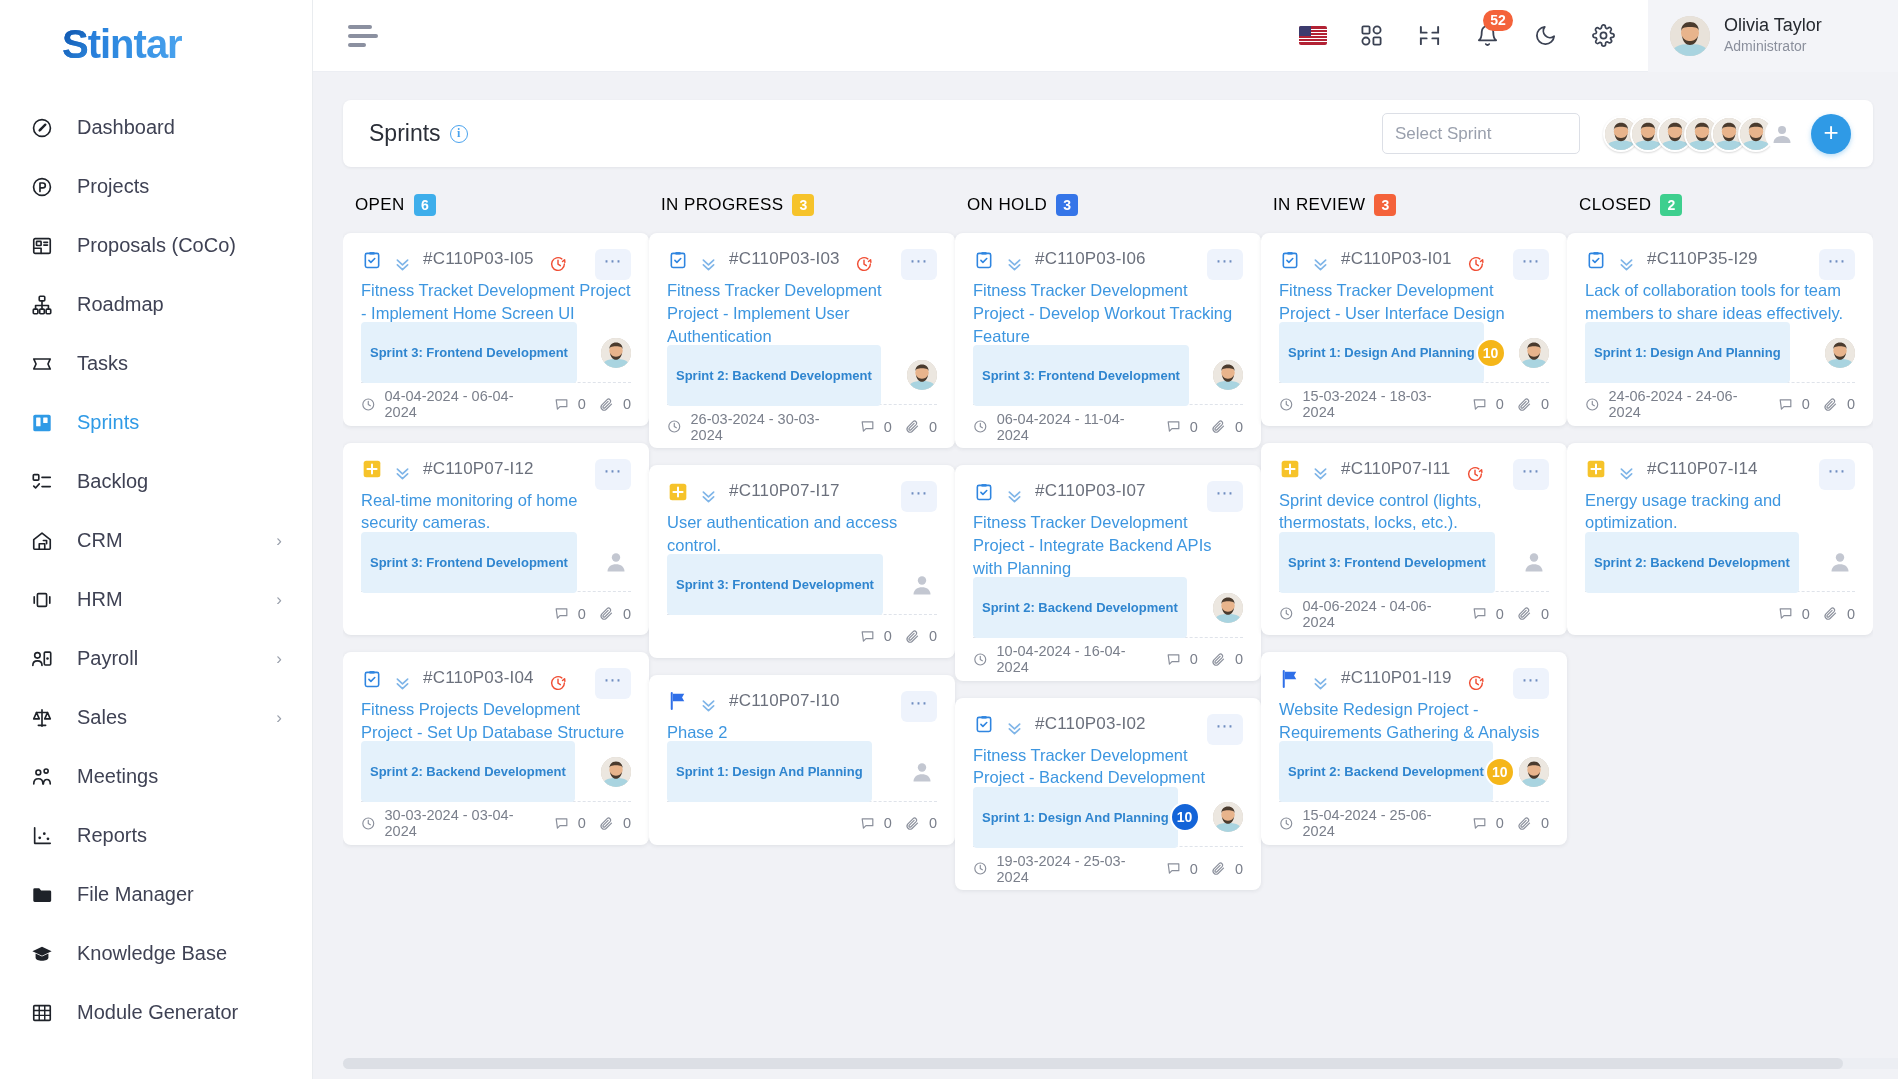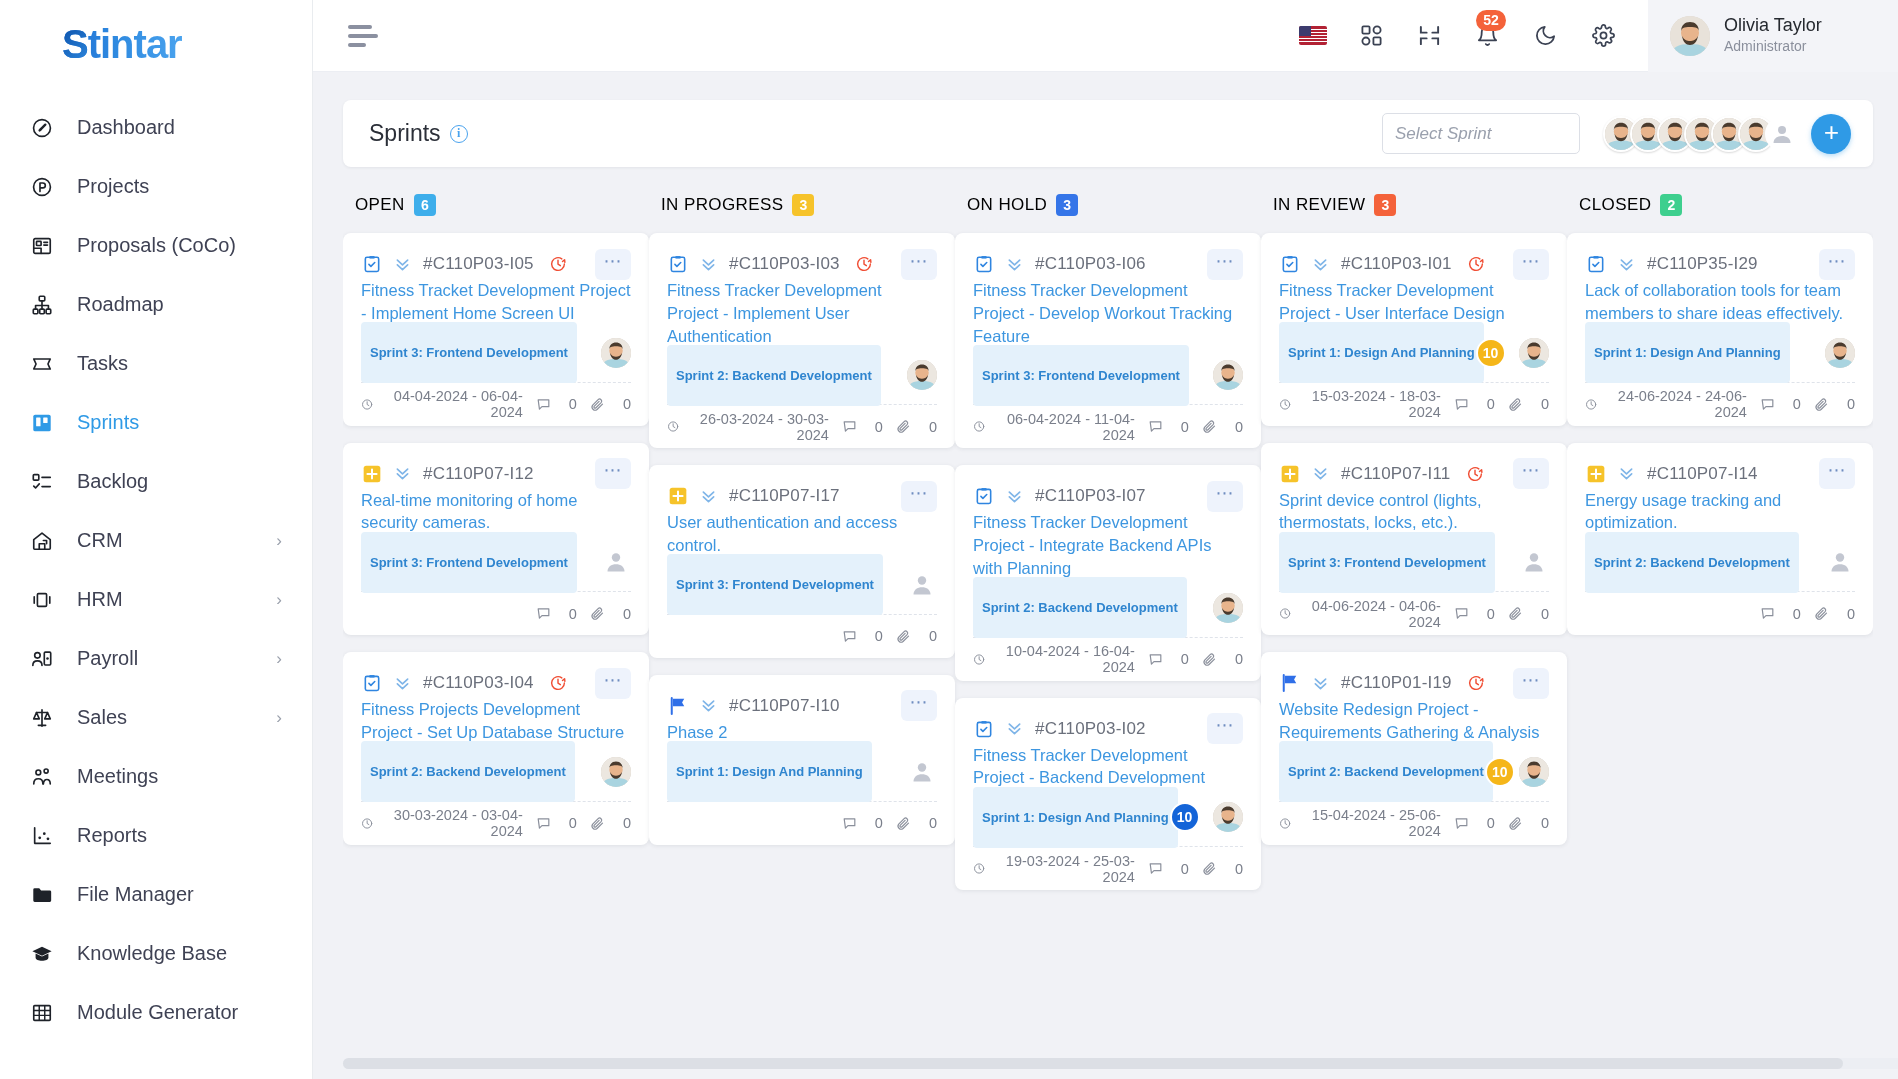--- a/index.html
+++ b/index.html
@@ -62,21 +62,21 @@
 
   .top-right { display:flex; align-items:center; height:72px;}
   .top-icons { display:flex; align-items:center; gap: 28px; padding-right: 30px;}
   .ticon { width:30px; height:30px; display:flex; align-items:center; justify-content:center;
            color:#3b4253; cursor:pointer; position:relative;}
   .flag { width:28px; height:19px; border-radius:2px; overflow:hidden;
           display:block; position:relative; background:#b22234;}
   .flag .stripe { position:absolute; left:0; width:100%; height:1.46px; background:#fff;}
   .flag .canton { position:absolute; left:0; top:0; width:11.5px; height:10.2px; background:#3c3b6e;}
   .badge-52 {
-    position:absolute; top:-11px; left:4px; background:#f4623a; color:#fff;
+    position:absolute; top:-11px; left:11px; background:#f4623a; color:#fff;
     font-size:14px; font-weight:bold; border-radius:11px; padding:1px 2px;
     min-width: 30px; text-align:center; line-height:19px;
   }
   .user-box {
     display:flex; align-items:center; gap:14px; background:#f3f4f8;
     height:72px; padding: 0 34px 0 22px; min-width: 250px;
     cursor:pointer;
   }
   .user-av {
     width:40px; height:40px; border-radius:50%; overflow:hidden; flex:0 0 40px;
@@ -91,21 +91,21 @@
     background:#fff; border-radius:8px; height:67px;
     display:flex; align-items:center; justify-content:space-between;
     padding: 0 22px 0 26px; box-shadow: 0 1px 3px rgba(30,40,60,.07);
   }
   .sprints-title { font-size:23px; color:#2b2f38; display:flex; align-items:center; gap:9px;}
   .info-i {
     width:18px;height:18px;border-radius:50%;border:1.6px solid #4aa3ee;color:#4aa3ee;
     font-size:12px;font-weight:bold;display:flex;align-items:center;justify-content:center;
     font-family:"Liberation Serif", serif; cursor:pointer;
   }
-  .sprints-right { display:flex; align-items:center; gap:8px;font-style:italic; }
+  .sprints-right { display:flex; align-items:center; gap:8px; }
   .select-sprint {
     width:198px;height:41px;border:1px solid #dcdfe6;border-radius:5px;background:#fff;
     display:flex;align-items:center;padding-left:12px;color:#9aa0ad;font-size:17px;
     margin-right:15px; cursor:pointer;
   }
   .avatars { display:flex; align-items:center; }
   .avatars .av {
     width:36px;height:36px;border-radius:50%;border:2px solid #fff;overflow:hidden;
     margin-left:-9px; background:#cfc8bf; box-shadow:0 1px 2px rgba(0,0,0,.15);
   }
@@ -137,21 +137,21 @@
     color:#fff; font-size:14px; font-weight:bold; border-radius:4px;
     min-width:22px; height:22px; display:flex; align-items:center; justify-content:center;
     padding:0 5px;
   }
   .col-body { display:flex; flex-direction:column; gap:17px; }
 
   .card {
     background:#fff; border-radius:8px; box-shadow:0 1px 4px rgba(30,40,60,.09);
     padding: 16px 18px 0 18px; cursor:pointer;
   }
-  .card-top { display:flex; align-items:center; gap:11px; height:30px; position:relative;}
+  .card-top { display:flex; gap:11px; height:30px; position:relative;}
   .type-icon { width:21px; height:21px; display:flex; align-items:center; justify-content:center; flex:0 0 21px;}
   .chev-dd { color:#8ab9e8; display:flex; align-items:center; }
   .card-id { font-size:17px; color:#6b707c; letter-spacing:.2px; }
   .clock-red { margin-left:4px; display:flex; align-items:center; }
   .dots-btn {
     margin-left:auto; width:36px;height:31px;border-radius:6px;background:#eef3fc;
     display:flex;align-items:center;justify-content:center;color:#6f8dc0;
     font-size:18px;letter-spacing:1px;line-height:0;padding-bottom:7px;
   }
   .card-title {
@@ -172,21 +172,21 @@
     background:#cfc8bf; flex:0 0 30px;
   }
   .assignee.empty { background:transparent; display:flex;align-items:center;justify-content:center;}
   .assignee.empty svg { fill:#c3c7d1; }
   .card-foot {
     border-top:1px dashed #dfe3ea; margin-top:12px;
     display:flex; align-items:center; gap:13px; height:44px;
     font-size:14.5px; color:#7a7f8b;
   }
   .card-foot.right { justify-content:flex-end; }
-  .foot-item { display:flex; align-items:center; gap:18px;text-align:right; }
+  .foot-item { display:flex; align-items:center; gap:9px; }
   .foot-item svg { display:block; }
 
   
   .hscroll {
     position:absolute; left:30px; bottom:10px; width:1838px; height:11px;
     background:#eceef3; border-radius:6px;
   }
   .hscroll .thumb { width:1500px; height:11px; background:#dcdfe5; border-radius:6px;}
   .avatar-img { width:100%; height:100%; display:block;}
 </style>

